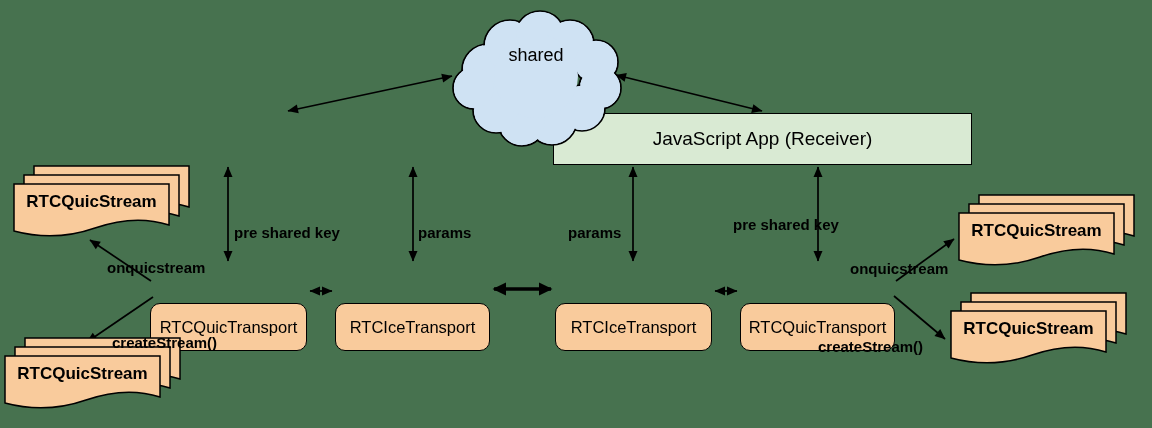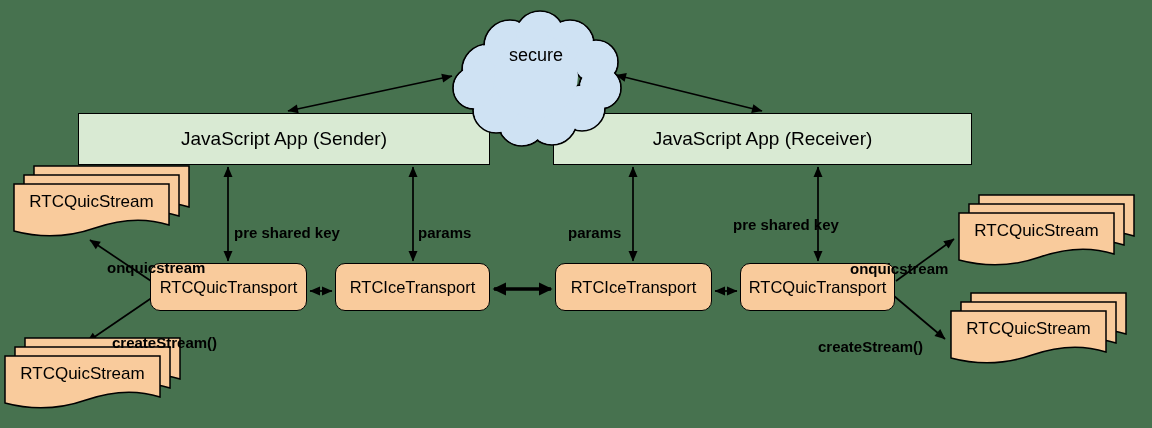--- a/index.html
+++ b/index.html
@@ -12,26 +12,26 @@
   .stage *{box-sizing:border-box;}
   .abs{position:absolute;}
   .appbox{
     background:var(--app-fill); border:1.6px solid var(--line);
     display:flex;align-items:center;justify-content:center;
     font-size:19px;color:#000;
   }
   .transport{
     background:var(--transport-fill); border:1.6px solid var(--line); border-radius:10px;
     display:flex;align-items:center;justify-content:center;
-    font-size:16.5px;color:#000;
+    font-size:16.5px;color:#000;margin-top:40px;
   }
   .edge-label{
     font-size:15px;font-weight:600;color:#000;white-space:nowrap;line-height:17px;margin-top:20px;
   }
-  .stack{width:178px;height:74px;}
+  .stack{width:178px;height:74px;font-weight:bold;}
   .stack svg{position:absolute;left:0;top:0;overflow:visible;}
   .stack .sheet{fill:var(--transport-fill);stroke:var(--line);stroke-width:1.5;}
   .stack .stream-label{
     position:absolute;left:0;top:18px;width:157px;height:38px;
     display:flex;align-items:center;justify-content:center;
     font-size:17px;color:#000;
   }
   .cloud-wrap{width:176px;height:148px;}
   .cloud-wrap svg{position:absolute;left:0;top:0;}
   .cloud-text{
@@ -64,23 +64,20 @@
     <line x1="818" y1="167" x2="818" y2="261" marker-start="url(#mA)" marker-end="url(#mA)"></line>
     <line x1="310" y1="291" x2="332" y2="291" marker-start="url(#mA)" marker-end="url(#mA)"></line>
     <line class="thick" x1="494" y1="289" x2="551" y2="289" marker-start="url(#mB)" marker-end="url(#mB)"></line>
     <line x1="715" y1="291" x2="737" y2="291" marker-start="url(#mA)" marker-end="url(#mA)"></line>
     <line x1="151" y1="281" x2="90" y2="240" marker-end="url(#mA)"></line>
     <line x1="153" y1="297" x2="87" y2="342" marker-end="url(#mA)"></line>
     <line x1="896" y1="281" x2="954" y2="239" marker-end="url(#mA)"></line>
     <line x1="894" y1="296" x2="945" y2="339" marker-end="url(#mA)"></line>
   </svg>
 
-  <div class="appbox abs" style="left:78px;top:113px;width:412px;height:52px;">
-    <span>JavaScript App (Sender)</span>
-  </div>
   <div class="appbox abs" style="left:553px;top:113px;width:419px;height:52px;text-align:center;">
     <span>JavaScript App (Receiver)</span>
   </div>
 
   <div class="transport abs" style="left:150px;top:263px;width:157px;height:48px;">
     <span>RTCQuicTransport</span>
   </div>
   <div class="transport abs" style="left:335px;top:263px;width:155px;height:48px;">
     <span>RTCIceTransport</span>
   </div>
@@ -151,21 +148,21 @@
           <circle cx="150" cy="74" r="20"></circle>
         <circle cx="132" cy="94" r="22"></circle>
           <circle cx="102" cy="106" r="24"></circle>
         <circle cx="72" cy="108" r="23"></circle>
           <circle cx="46" cy="96" r="22"></circle>
         <circle cx="24" cy="74" r="20"></circle>
           <circle cx="86" cy="62" r="42"></circle>
       </g>
     </svg>
     <div class="cloud-text">
-      <div>secure</div>
+      <div>shared</div>
     </div>
   </div>
 
   <div class="edge-label abs" style="left:234px;top:204px;">pre shared key</div>
   <div class="edge-label abs" style="left:418px;top:204px;">params</div>
   <div class="edge-label abs" style="left:568px;top:204px;">params</div>
   <div class="edge-label abs" style="left:733px;top:196px;">pre shared key</div>
   <div class="edge-label abs" style="left:107px;top:239px;">onquicstream</div>
   <div class="edge-label abs" style="left:112px;top:314px;">createStream()</div>
   <div class="edge-label abs" style="left:850px;top:240px;">onquicstream</div>

